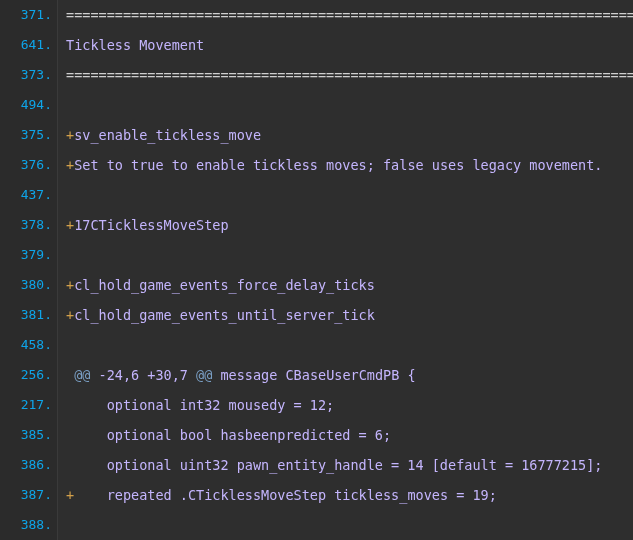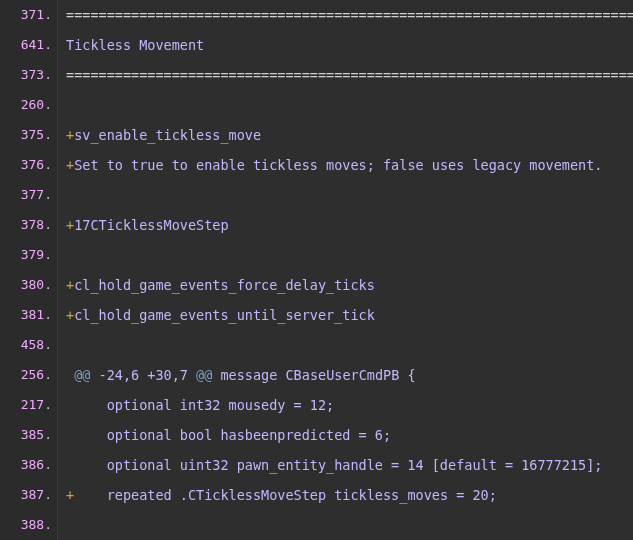--- a/index.html
+++ b/index.html
@@ -47,21 +47,21 @@
     letter-spacing: 0px;
     white-space: pre;
   }
 
   .line-number {
     width: 57px;
     min-width: 57px;
     box-sizing: border-box;
     padding-right: 5px;
     text-align: right;
-    color: #f0abfc;
+    color: #0ea5e9;
     background: #2b2b2b;
     font-size: 13px;
     height: 30px;
     line-height: 30px;
     user-select: none;
     flex: 0 0 57px;
   }
 
   .line-content {
     flex: 1 1 auto;
@@ -81,29 +81,29 @@
   .tok-sep      { color: #cfcfcf; }
 </style>
 </head>
 <body>
 
 <div id="diff-viewer">
   <div id="lines-container">
       <div class="code-line"><div class="line-number">371.</div><div class="line-content"><span class="tok-sep">======================================================================</span></div></div>
       <div class="code-line"><div class="line-number">641.</div><div class="line-content"><span class="tok-text">Tickless Movement</span></div></div>
       <div class="code-line"><div class="line-number">373.</div><div class="line-content"><span class="tok-sep">======================================================================</span></div></div>
-      <div class="code-line"><div class="line-number">260.</div><div class="line-content"><span class="tok-text"></span></div></div>
+      <div class="code-line"><div class="line-number">494.</div><div class="line-content"><span class="tok-text"></span></div></div>
       <div class="code-line"><div class="line-number">375.</div><div class="line-content"><span class="tok-plus">+</span><span class="tok-text">sv_enable_tickless_move</span></div></div>
       <div class="code-line"><div class="line-number">376.</div><div class="line-content"><span class="tok-plus">+</span><span class="tok-text">Set to true to enable tickless moves; false uses legacy movement.</span></div></div>
-      <div class="code-line"><div class="line-number">377.</div><div class="line-content"><span class="tok-text"></span></div></div>
+      <div class="code-line"><div class="line-number">437.</div><div class="line-content"><span class="tok-text"></span></div></div>
       <div class="code-line"><div class="line-number">378.</div><div class="line-content"><span class="tok-plus">+</span><span class="tok-text">17CTicklessMoveStep</span></div></div>
       <div class="code-line"><div class="line-number">379.</div><div class="line-content"><span class="tok-text"></span></div></div>
       <div class="code-line"><div class="line-number">380.</div><div class="line-content"><span class="tok-plus">+</span><span class="tok-text">cl_hold_game_events_force_delay_ticks</span></div></div>
       <div class="code-line"><div class="line-number">381.</div><div class="line-content"><span class="tok-plus">+</span><span class="tok-text">cl_hold_game_events_until_server_tick</span></div></div>
       <div class="code-line"><div class="line-number">458.</div><div class="line-content"><span class="tok-text"></span></div></div>
       <div class="code-line"><div class="line-number">256.</div><div class="line-content"><span> </span><span class="tok-hunk">@@</span><span class="tok-text"> -24,6 +30,7 </span><span class="tok-hunk">@@</span><span class="tok-text"> message CBaseUserCmdPB {</span></div></div>
       <div class="code-line"><div class="line-number">217.</div><div class="line-content"><span class="tok-text">     optional int32 mousedy = 12;</span></div></div>
       <div class="code-line"><div class="line-number">385.</div><div class="line-content"><span class="tok-text">     optional bool hasbeenpredicted = 6;</span></div></div>
       <div class="code-line"><div class="line-number">386.</div><div class="line-content"><span class="tok-text">     optional uint32 pawn_entity_handle = 14 [default = 16777215];</span></div></div>
-      <div class="code-line"><div class="line-number">387.</div><div class="line-content"><span class="tok-plus">+</span><span class="tok-text">    repeated .CTicklessMoveStep tickless_moves = 20;</span></div></div>
+      <div class="code-line"><div class="line-number">387.</div><div class="line-content"><span class="tok-plus">+</span><span class="tok-text">    repeated .CTicklessMoveStep tickless_moves = 19;</span></div></div>
       <div class="code-line"><div class="line-number">388.</div><div class="line-content"><span class="tok-text"></span></div></div>
     </div>
 </div>
 
 </body></html>

